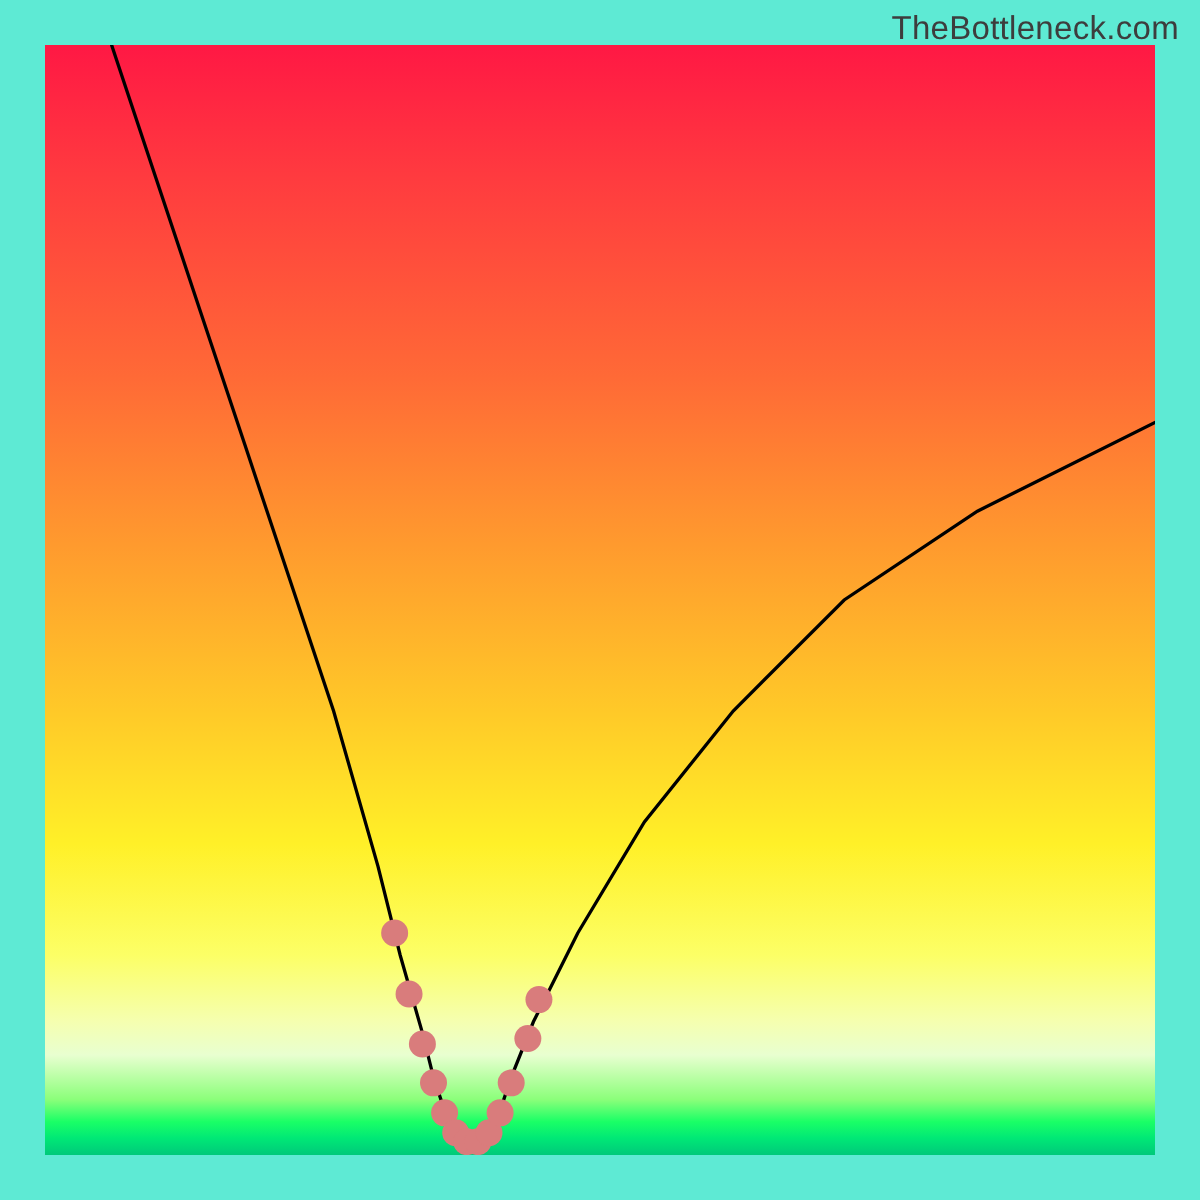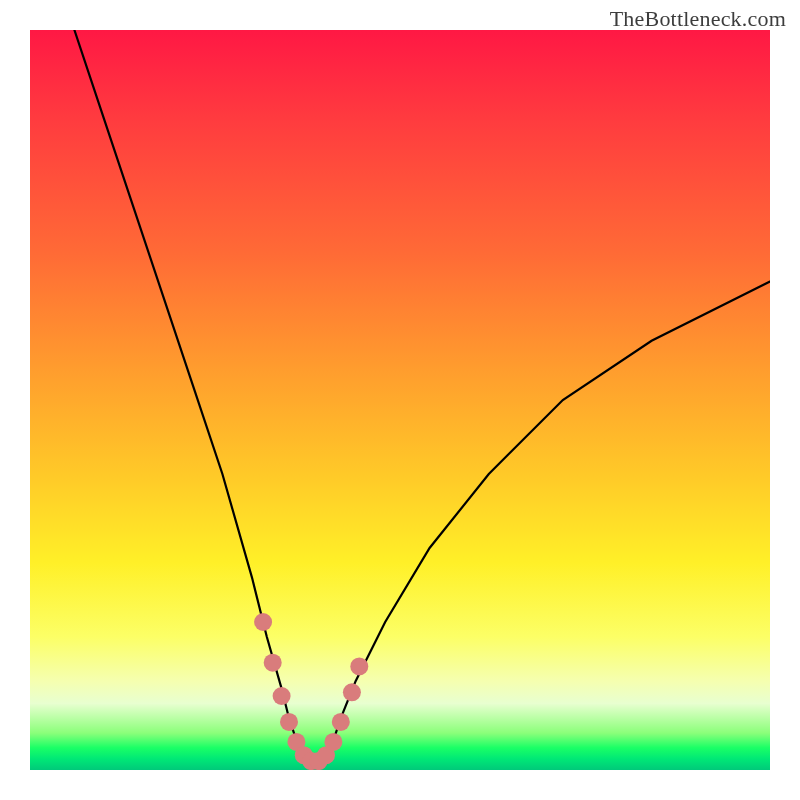--- a/index.html
+++ b/index.html
@@ -7,22 +7,21 @@
     padding: 0;
     width: 800px;
     height: 800px;
     overflow: hidden;
     background: #000;
     font-family: Arial, Helvetica, sans-serif;
   }
   .frame {
     position: absolute;
     inset: 0;
-    background: #ffffff;
-    font-family: Liberation Serif, serif;
+    background: #5eead4;
   }
   .plot-area {
     position: absolute;
     left: 30px;
     top: 30px;
     width: 740px;
     height: 740px;
     overflow: hidden;
   }
   .gradient {

